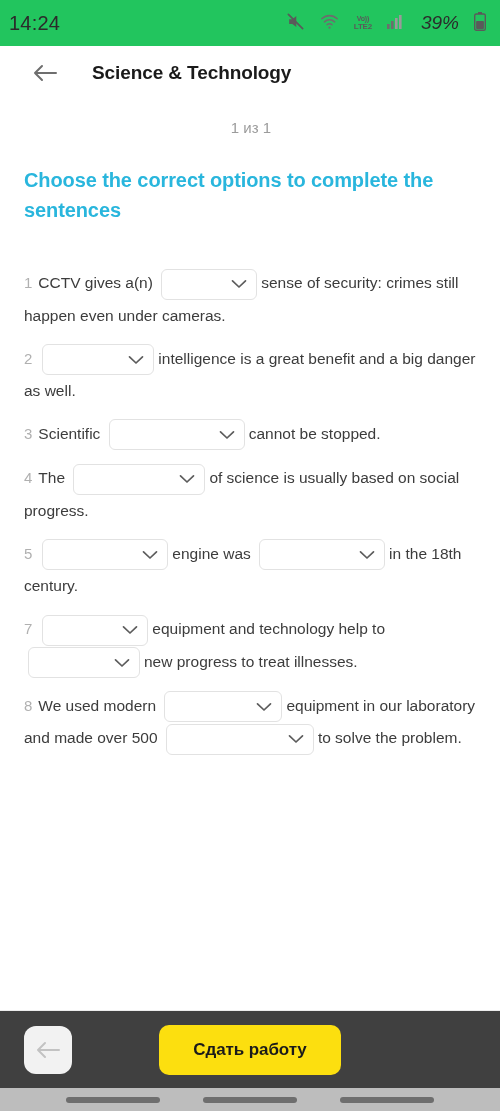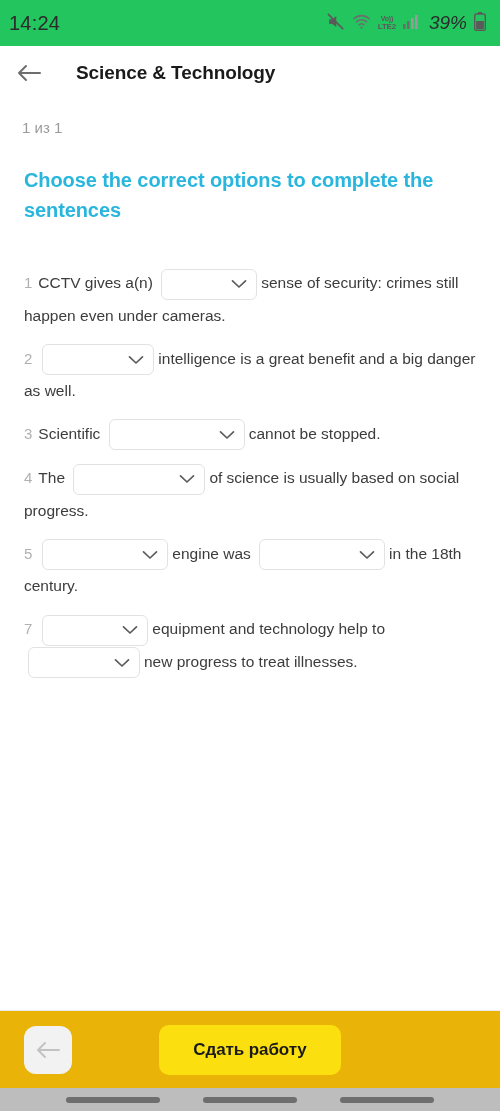--- a/index.html
+++ b/index.html
@@ -32,21 +32,21 @@
   }
   .statusbar .clock {
     font-size: 20px;
     color: #2b2b2b;
     letter-spacing: .2px;
   }
   .statusbar .sb-right {
     margin-left: auto;
     display: flex;
     align-items: center;
-    gap: 7px;
+    gap: 15px;
   }
   .sb-icon { display: block; }
   .volte-txt {
     font-size: 8px;
     line-height: 8px;
     font-weight: bold;
     color: #5a5a5a;
     text-align: center;
     letter-spacing: -.2px;
   }
@@ -56,21 +56,21 @@
     color: #2b2b2b;
     margin-left: 2px;
     font-style: italic;
   }
 
   
   .appbar {
     flex: 0 0 54px;
     display: flex;
     align-items: center;
-    padding: 0 12px;
+    padding: 0 28px;
     text-align: right;
   }
   .back-arrow-top {
     width: 34px; height: 34px;
     display: flex; align-items: center; justify-content: center;
     cursor: pointer;
   }
   .appbar .title {
     font-size: 19px;
     font-weight: bold;
@@ -78,20 +78,21 @@
     margin-left: 30px;
     letter-spacing: -.1px;
   }
 
   
   .metarow {
     flex: 0 0 54px;
     display: flex;
     align-items: center;
     padding: 0 20px 0 22px;
+    justify-content: center;
   }
   .metarow .counter {
     font-size: 15px;
     color: #9b9b9b;
   }
   .metarow .meta-right {
     margin-left: auto;
     display: flex;
     align-items: center;
     gap: 12px;
@@ -162,21 +163,21 @@
   }
   .dd .chev { display: block; }
 
   
   .bottombar {
     flex: 0 0 78px;
     border-top: 1px solid #ececec;
     display: flex;
     align-items: center;
     padding: 0 24px;
-    background: #eab308;
+    background: #404040;
   }
   .nav-back {
     width: 48px; height: 48px;
     border-radius: 12px;
     background: #f2f2f2;
     display: flex; align-items: center; justify-content: center;
     cursor: pointer;
   }
   .submit-btn {
     margin: 0 auto;
@@ -315,20 +316,31 @@
             <span style="flex: 1 1 auto; font-size: 15px; color: rgb(60, 60, 60); overflow: hidden; white-space: nowrap;"></span>
             <svg class="chev" width="16" height="10" viewBox="0 0 16 10">
               <path d="M1.5 1.8L8 8l6.5-6.2" stroke="#5c5c5c" stroke-width="1.7" fill="none" stroke-linecap="round" stroke-linejoin="round"></path>
             </svg>
           </span><span class="txt">equipment and technology help to</span> <span class="dd" style="width: 112px;">
             <span style="flex: 1 1 auto; font-size: 15px; color: rgb(60, 60, 60); overflow: hidden; white-space: nowrap;"></span>
             <svg class="chev" width="16" height="10" viewBox="0 0 16 10">
               <path d="M1.5 1.8L8 8l6.5-6.2" stroke="#5c5c5c" stroke-width="1.7" fill="none" stroke-linecap="round" stroke-linejoin="round"></path>
             </svg>
           </span><span class="txt">new progress to treat illnesses.</span> </div>
+        <div class="q"><span class="num">8</span><span class="txt">We used modern</span> <span class="dd" style="width: 118px;">
+            <span style="flex: 1 1 auto; font-size: 15px; color: rgb(60, 60, 60); overflow: hidden; white-space: nowrap;"></span>
+            <svg class="chev" width="16" height="10" viewBox="0 0 16 10">
+              <path d="M1.5 1.8L8 8l6.5-6.2" stroke="#5c5c5c" stroke-width="1.7" fill="none" stroke-linecap="round" stroke-linejoin="round"></path>
+            </svg>
+          </span><span class="txt">equipment in our laboratory and made over 500</span> <span class="dd" style="width: 148px;">
+            <span style="flex: 1 1 auto; font-size: 15px; color: rgb(60, 60, 60); overflow: hidden; white-space: nowrap;"></span>
+            <svg class="chev" width="16" height="10" viewBox="0 0 16 10">
+              <path d="M1.5 1.8L8 8l6.5-6.2" stroke="#5c5c5c" stroke-width="1.7" fill="none" stroke-linecap="round" stroke-linejoin="round"></path>
+            </svg>
+          </span><span class="txt">to solve the problem.</span> </div>
       </div>
   </div>
 
   <div class="bottombar">
     <span class="nav-back">
       <svg width="26" height="20" viewBox="0 0 26 20">
         <path d="M10 3L3 10l7 7M3 10h21" stroke="#c2c2c2" stroke-width="2" fill="none" stroke-linecap="round" stroke-linejoin="round"></path>
       </svg>
     </span>
     <button class="submit-btn" style="background: rgb(252, 223, 15);">Сдать работу</button>

